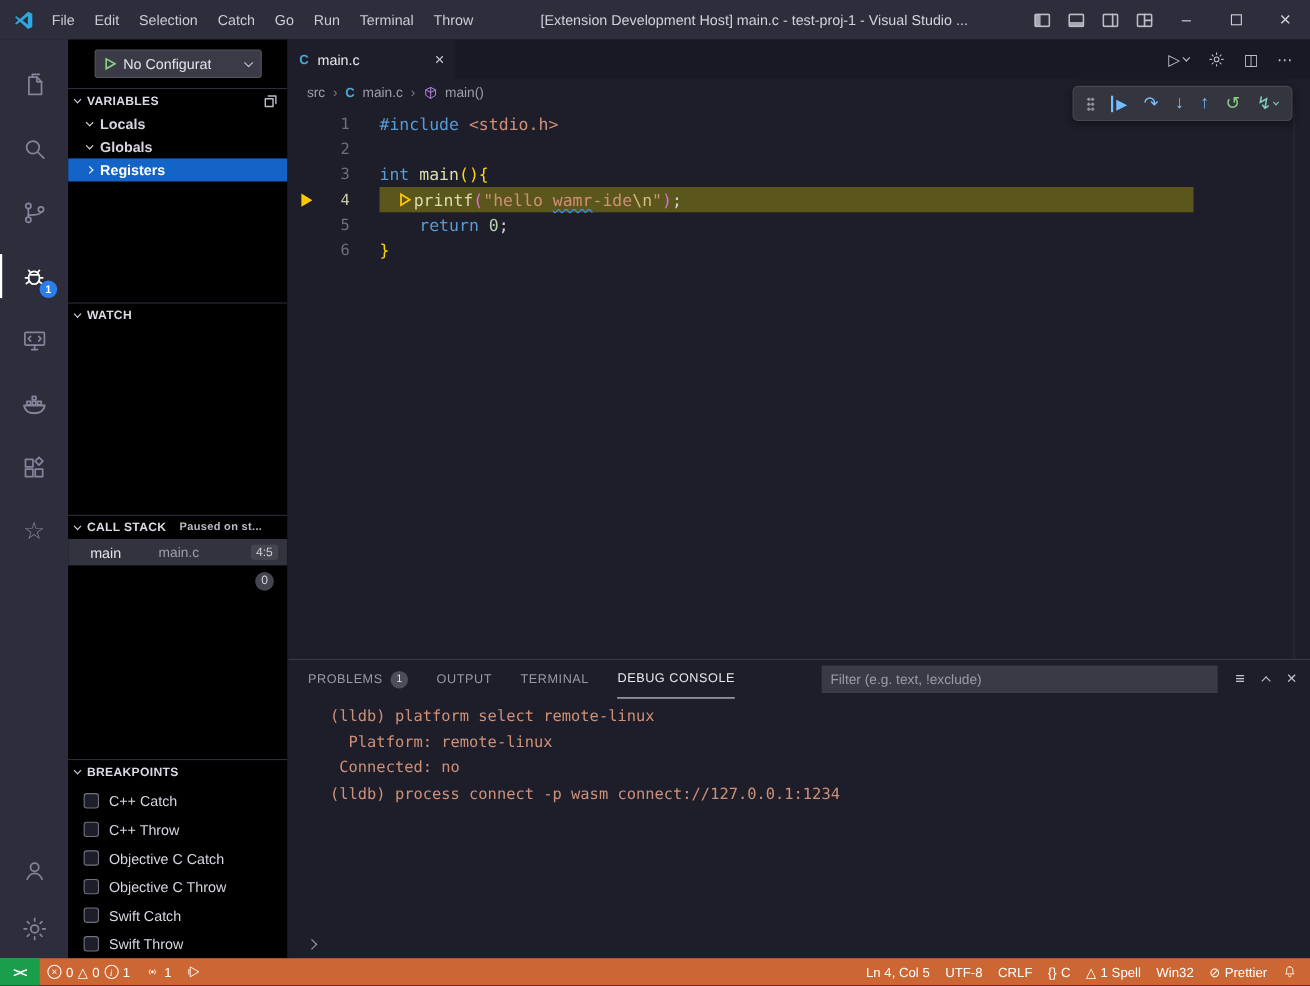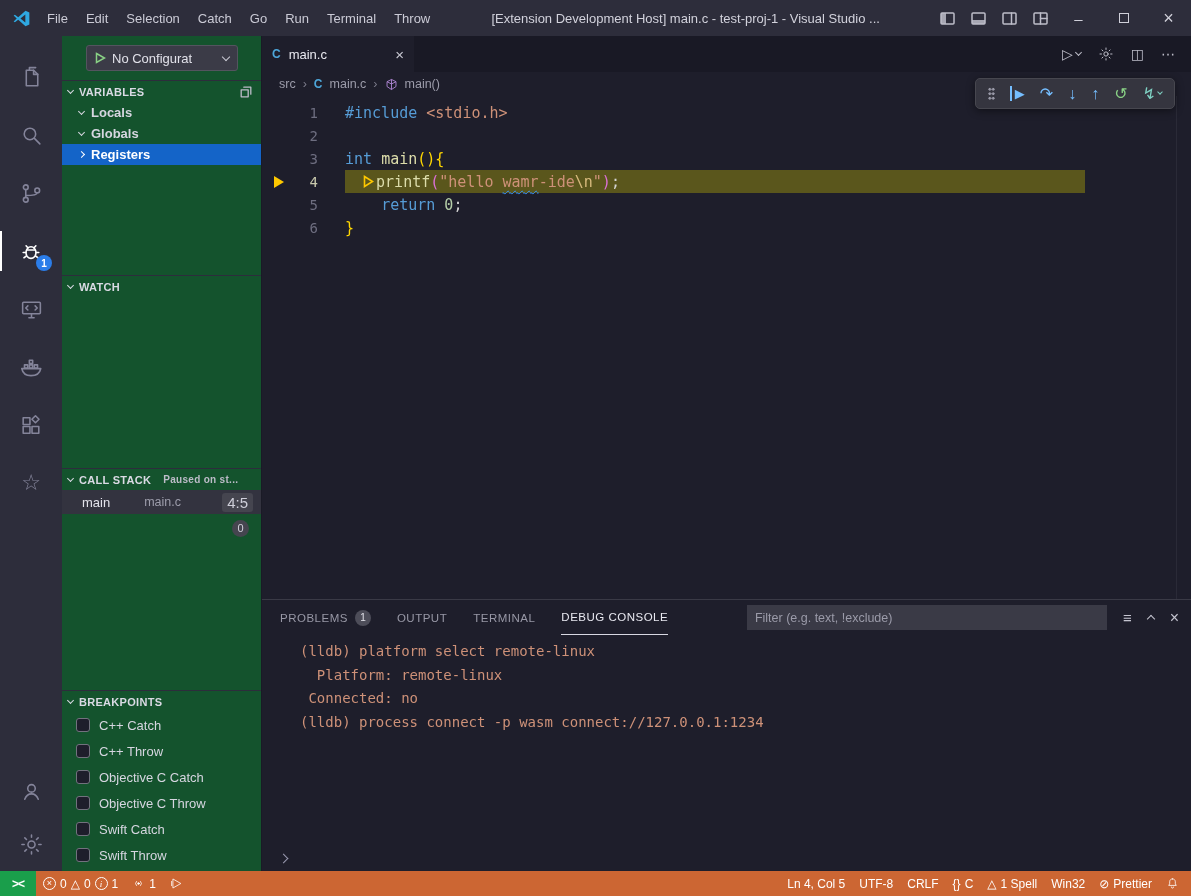--- a/index.html
+++ b/index.html
@@ -30,36 +30,36 @@
   
   .activitybar{width:62px;background:#2d2d3b;display:flex;flex-direction:column;align-items:center;padding-top:12px;flex:none;}
   .ab-item{width:62px;height:58px;display:flex;align-items:center;justify-content:center;color:#84849a;position:relative;}
   .ab-item.active{color:#ffffff;}
   .ab-item.active::before{content:"";position:absolute;left:0;top:9px;bottom:9px;width:2px;background:#fff;}
   .ab-badge{position:absolute;right:10px;bottom:9px;min-width:16px;height:16px;border-radius:8px;background:#2b7de9;color:#fff;font-size:10px;display:flex;align-items:center;justify-content:center;font-weight:bold;}
   .ab-spacer{flex:1;}
   .star-glyph{font-size:22px;line-height:1;}
 
   
-  .sidebar{width:200px;background:#14532d;display:flex;flex-direction:column;flex:none;font-size:13px;border-right:1px solid #1a1a26;}
+  .sidebar{width:200px;background:#000000;display:flex;flex-direction:column;flex:none;font-size:13px;border-right:1px solid #1a1a26;}
   .config-bar{height:44px;display:flex;align-items:center;padding-left:24px;flex:none;}
   .config-dd{display:flex;align-items:center;gap:6px;background:#3b3b47;border:1px solid #54545f;border-radius:3px;height:26px;padding:0 8px;width:152px;color:#e2e2ea;}
   .config-dd .chev{margin-left:auto;color:#c9c9d4;}
-  .sec{display:flex;flex-direction:column;flex:none;}
+  .sec{display:flex;flex-direction:column;flex:none;justify-content:space-between;}
   .sec-h{height:22px;display:flex;align-items:center;gap:6px;padding:0 8px 0 6px;font-size:11px;font-weight:bold;letter-spacing:.3px;color:#dadae4;border-top:1px solid #2d2d3c;flex:none;}
   .sec-h .chev{width:5px;height:5px;}
   .sec-h .hdr-note{font-size:10px;color:#bcbcc8;margin-left:6px;font-weight:bold;}
   .sec-h .sec-action{margin-left:auto;color:#bcbcc8;}
   .tree-item{height:21px;display:flex;align-items:center;gap:7px;padding-left:17px;font-weight:bold;color:#d6d6e0;flex:none;}
   .tree-item .chev{width:5px;height:5px;}
   .tree-item.selected{background:#1464c8;color:#ffffff;}
   .filler{flex:1;}
   .cs-frame{height:24px;display:flex;align-items:center;padding:0 8px 0 20px;background:#33333f;color:#e2e2ea;flex:none;}
   .cs-file{color:#9d9dab;margin-left:34px;font-size:12.5px;}
-  .cs-pos{margin-left:auto;background:#45454f;color:#cfcfda;border-radius:3px;font-size:15px;padding:1px 5px;}
+  .cs-pos{margin-left:auto;background:#45454f;color:#cfcfda;border-radius:3px;font-size:11px;padding:1px 5px;}
   .cs-zero-row{height:28px;display:flex;align-items:center;justify-content:flex-end;padding-right:12px;flex:none;}
   .cs-zero{width:17px;height:17px;border-radius:50%;background:#45454f;color:#d2d2dc;font-size:11px;display:flex;align-items:center;justify-content:center;}
   .bp-item{height:26px;display:flex;align-items:center;gap:9px;padding-left:14px;color:#d6d6e0;flex:none;font-weight:normal;}
   .bp-box{width:14px;height:14px;border:1px solid #72727e;border-radius:3px;background:#1e1e2b;flex:none;}
 
   
   .editor-col{flex:1;display:flex;flex-direction:column;background:#1e1e2b;position:relative;min-width:0;}
   .tabbar{height:36px;background:#191925;display:flex;align-items:stretch;flex:none;}
   .tab{width:152px;background:#1e1e2b;display:flex;align-items:center;gap:8px;padding:0 10px;color:#e9e9f0;font-size:13px;}
   .c-badge{color:#4da6d9;font-weight:bold;font-size:12px;}

